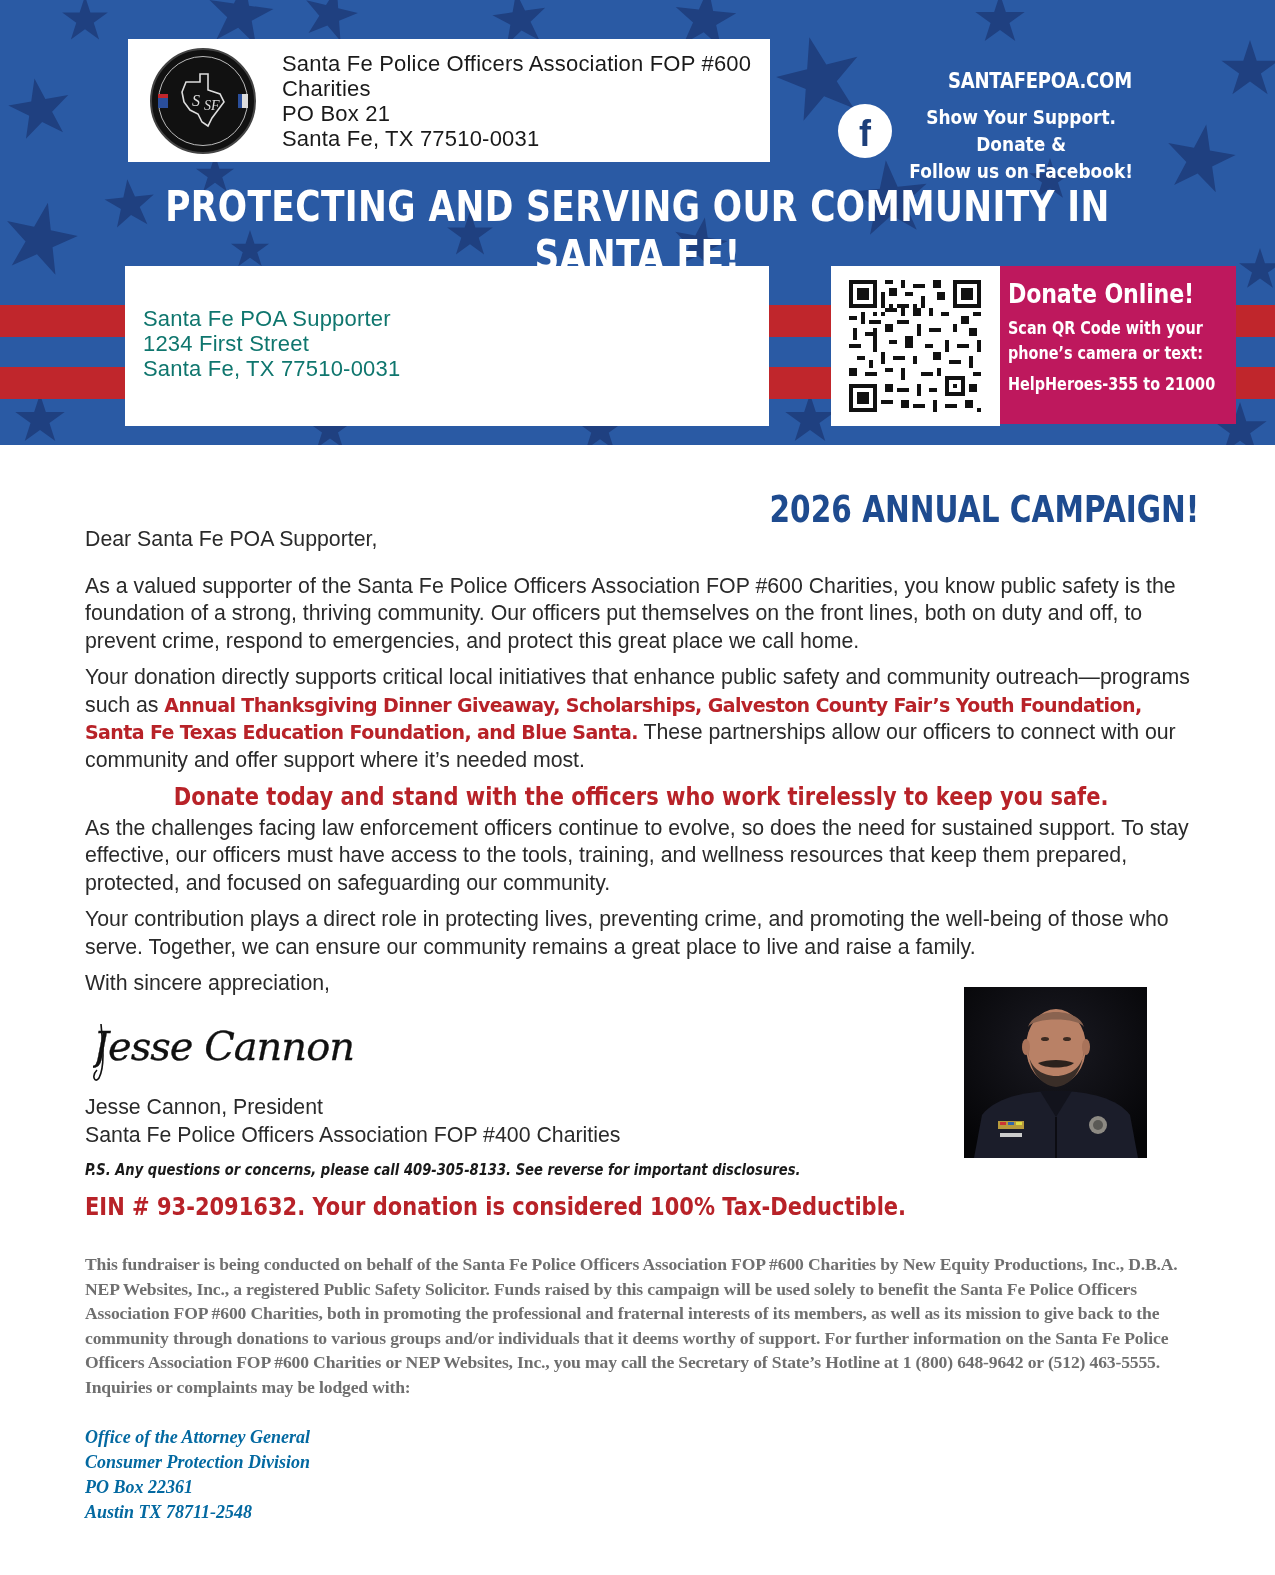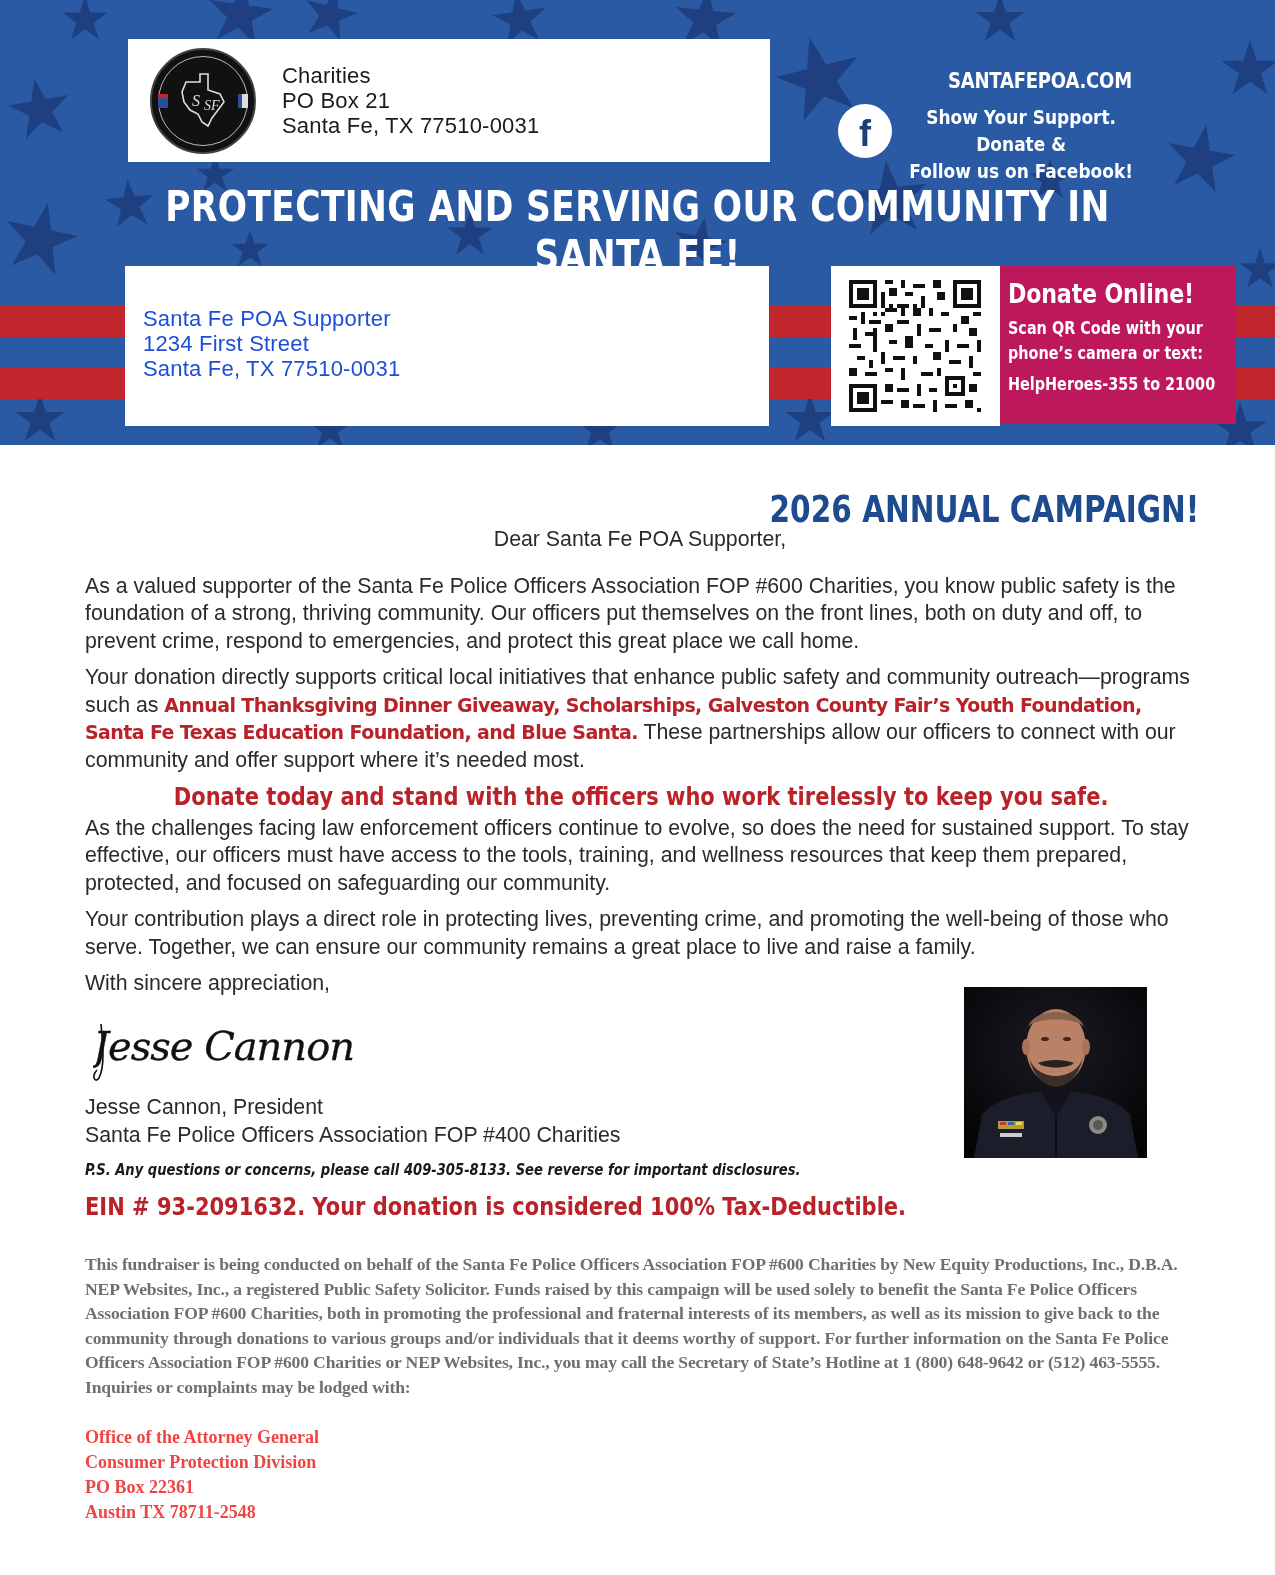--- a/index.html
+++ b/index.html
@@ -51,21 +51,21 @@
 
   .headline {
     position: absolute; left: 0; top: 182px; width: 1275px; text-align: center;
     font-family: "DejaVu Sans", sans-serif; font-weight: bold; font-size: 42px; color: #ffffff;
     letter-spacing: 0.5px; transform: scaleX(0.82); transform-origin: center;
   }
 
   .recipient-box {
     position: absolute; left: 125px; top: 266px; width: 644px; height: 160px;
     background: #ffffff; padding: 40px 0 0 18px;
-    font-size: 22px; line-height: 25px; color: #1d4ed8; letter-spacing: 0.2px;
+    font-size: 22px; line-height: 25px; color: #0f766e; letter-spacing: 0.2px;
   }
 
   .qr-box {
     position: absolute; left: 831px; top: 266px; width: 169px; height: 160px; background: #ffffff;
   }
   .qr-box svg { position: absolute; left: 18px; top: 14px; }
   .donate-box {
     position: absolute; left: 1000px; top: 266px; width: 236px; height: 158px; background: #be185d;
     padding: 12px 0 0 8px; color: #ffffff;
   }
@@ -86,21 +86,21 @@
   .campaign {
     position: absolute; right: 76px; top: 488px;
     font-family: "DejaVu Sans", sans-serif; font-weight: bold; font-size: 37px; color: #1e4b8f;
     transform: scaleX(0.8); transform-origin: right; white-space: nowrap;
   }
   .letter {
     position: absolute; left: 85px; top: 526px; width: 1110px;
     font-size: 21.3px; line-height: 27.5px; color: #2a2a2a;
   }
   .letter p { margin-bottom: 9px; }
-  .letter .salutation { margin-bottom: 19px; text-align: center; }
+  .letter .salutation { margin-bottom: 19px; }
   .red-bold {
     color: #b82228; font-family: "DejaVu Sans", sans-serif; font-weight: bold;
     font-size: 19px; letter-spacing: -0.6px; text-align: center;
   }
   .callout {
     text-align: center; color: #b82228; font-family: "DejaVu Sans", sans-serif; font-weight: bold;
     font-size: 25px; margin: 4px 0 4px 0; transform: scaleX(0.84); transform-origin: center; white-space: nowrap;
   }
   .closing { margin-top: 6px; }
   .signature {
@@ -120,22 +120,22 @@
     position: absolute; left: 85px; top: 1192px; font-family: "DejaVu Sans", sans-serif; font-weight: bold;
     font-size: 25px; color: #b82228; transform: scaleX(0.84); transform-origin: left; white-space: nowrap;
   }
   .disclosure {
     position: absolute; left: 85px; top: 1252px; width: 1110px;
     font-family: "Liberation Serif", "DejaVu Serif", serif; font-weight: bold;
     font-size: 17.6px; line-height: 24.6px; color: #6f6f6f; letter-spacing: -0.15px;
   }
   .ag-address {
     position: absolute; left: 85px; top: 1425px;
-    font-family: "Liberation Serif", "DejaVu Serif", serif; font-weight: bold;
-    font-size: 18px; line-height: 25px; color: #ef4444;
+    font-family: "Liberation Serif", "DejaVu Serif", serif; font-style: italic; font-weight: bold;
+    font-size: 18px; line-height: 25px; color: #0369a1;
   }
 </style>
 </head>
 <body>
 
 <div class="banner">
   <svg class="stars" width="1275" height="445" viewBox="0 0 1275 445">
     <defs>
       <polygon id="star" points="0,-1 0.2245,-0.309 0.951,-0.309 0.3633,0.118 0.5878,0.809 0,0.382 -0.5878,0.809 -0.3633,0.118 -0.951,-0.309 -0.2245,-0.309" fill="#1f4080"></polygon>
     </defs>
@@ -172,20 +172,21 @@
       <div class="ring"></div>
       <svg class="core" viewBox="0 0 50 58" width="50" height="58">
         <path d="M8,10 L22,10 L22,2 L30,2 L30,18 L42,22 L46,30 L40,38 L34,46 L30,54 L24,50 L20,42 L12,38 L6,30 L4,20 Z" fill="none" stroke="#ddd" stroke-width="1.6"></path>
         <text x="14" y="34" font-family="Liberation Serif, serif" font-size="16" fill="#ddd" font-style="italic">S</text>
         <text x="26" y="38" font-family="Liberation Serif, serif" font-size="14" fill="#ddd" font-style="italic">SF</text>
       </svg>
       <div style="position:absolute;left:6px;top:44px;width:10px;height:14px;background:#2a4e9a;border-top:4px solid #c0262c;"></div>
       <div style="position:absolute;right:6px;top:44px;width:10px;height:14px;background:#ddd;border-left:4px solid #2a4e9a;"></div>
     </div>
     <div class="return-address">
+      <div>Santa Fe Police Officers Association FOP #600</div>
       <div>Charities</div>
       <div>PO Box 21</div>
       <div>Santa Fe, TX 77510-0031</div>
     </div>
   </div>
 
   <div class="web-block">
     <div class="web-url">SANTAFEPOA.COM</div>
     <div class="fb-icon">f</div>
     <div class="fb-text">

